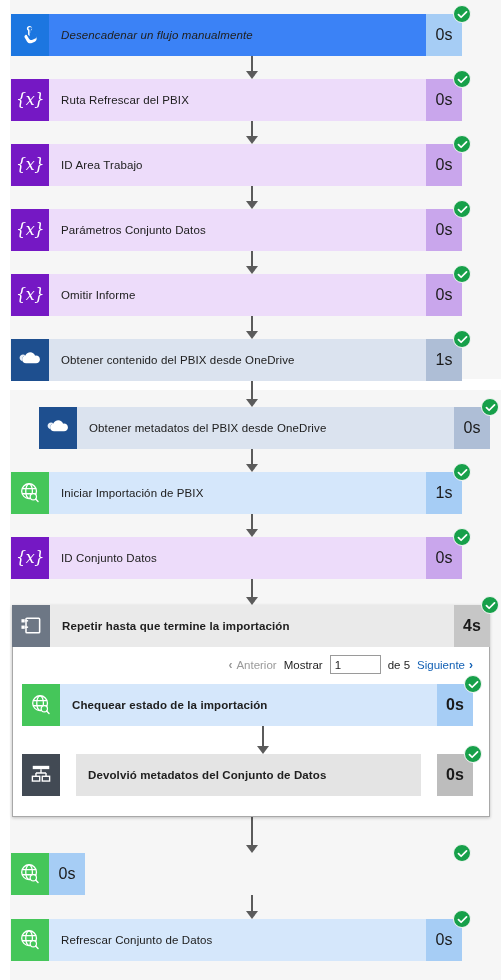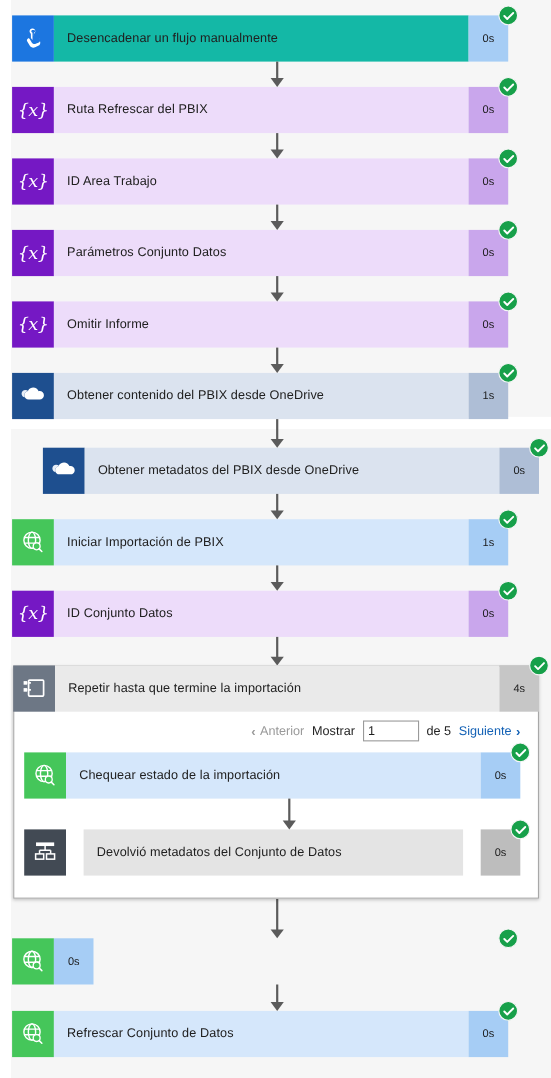--- a/index.html
+++ b/index.html
@@ -61,26 +61,26 @@
     letter-spacing: .01em;
     overflow: hidden;
     white-space: nowrap;
   }
   .row .dur {
     width: 36px;
     min-width: 36px;
     display: flex;
     align-items: center;
     justify-content: center;
-    font-size: 10px;
+    font-size: 16px;
     color: #1a1a1a;
   }
 
   
-  .t-trigger  .title { background: #14b8a6; }
+  .t-trigger  .title { background: #3b82f6; font-style: italic; }
   .t-trigger  .dur   { background: #a6cdf5; }
   .t-var      .title { background: #eddcfa; }
   .t-var      .dur   { background: #c9a6ec; }
   .t-onedrive .title { background: #dbe3ef; }
   .t-onedrive .dur   { background: #aebed6; }
   .t-http     .title { background: #d5e7fb; }
   .t-http     .dur   { background: #a6cdf5; }
   .t-control  .title { background: #eaeaea; }
   .t-control  .dur   { background: #c6c6c6; }
   .t-compose  .title { background: #e4e4e4; }
@@ -153,21 +153,21 @@
     left: 2px;
     top: 215px;
     width: 478px;
     height: 212px;
     background: #ffffff;
     border: 1px solid #a8a8a8;
     box-sizing: border-box;
     box-shadow: 0 1px 3px rgba(0,0,0,.22);
     z-index: 3;
   }
-  #loop-container > .row { left: 9px; }
+  #loop-container > .row { left: 9px; font-weight: bold; }
 
   #loop-header {
     position: absolute;
     left: 0; top: 0;
     width: 478px;
     height: 42px;
   }
   #loop-header .title { font-size: 11.5px; }
 
   .pager {

